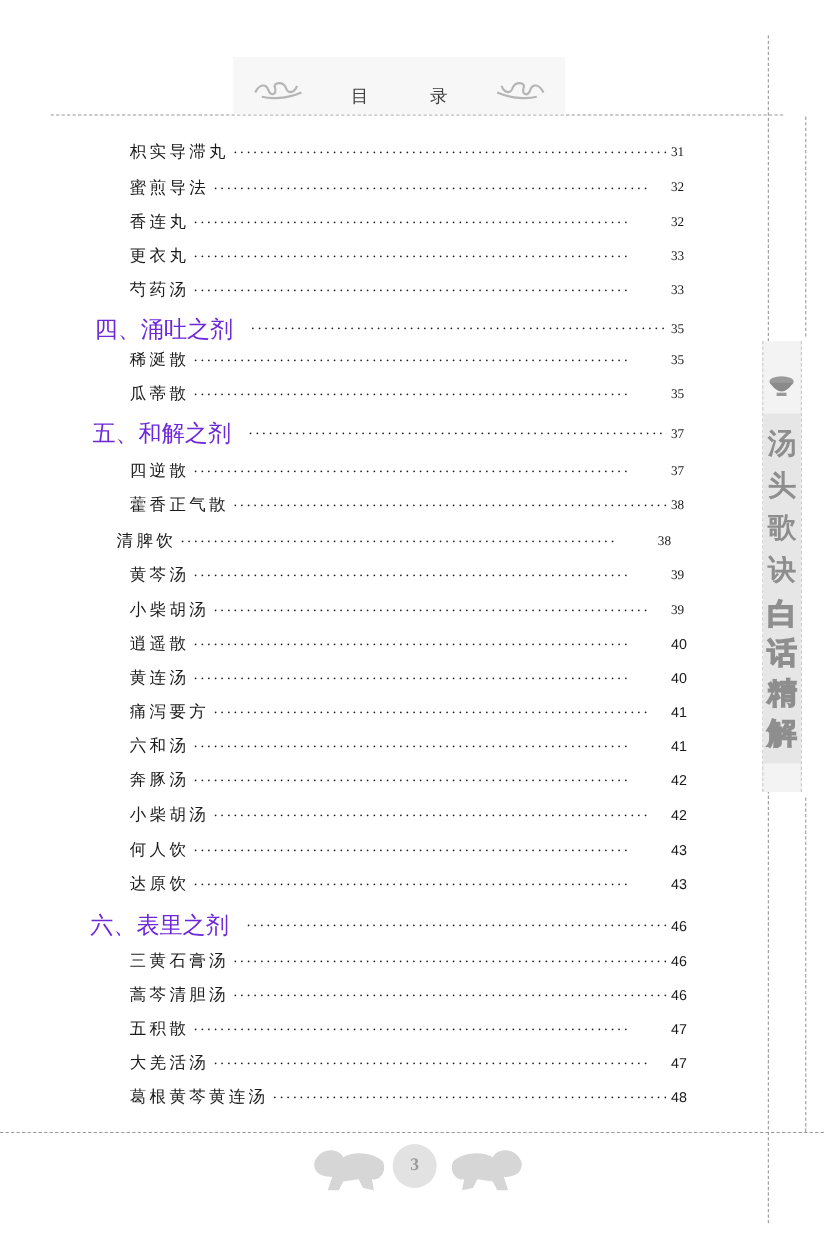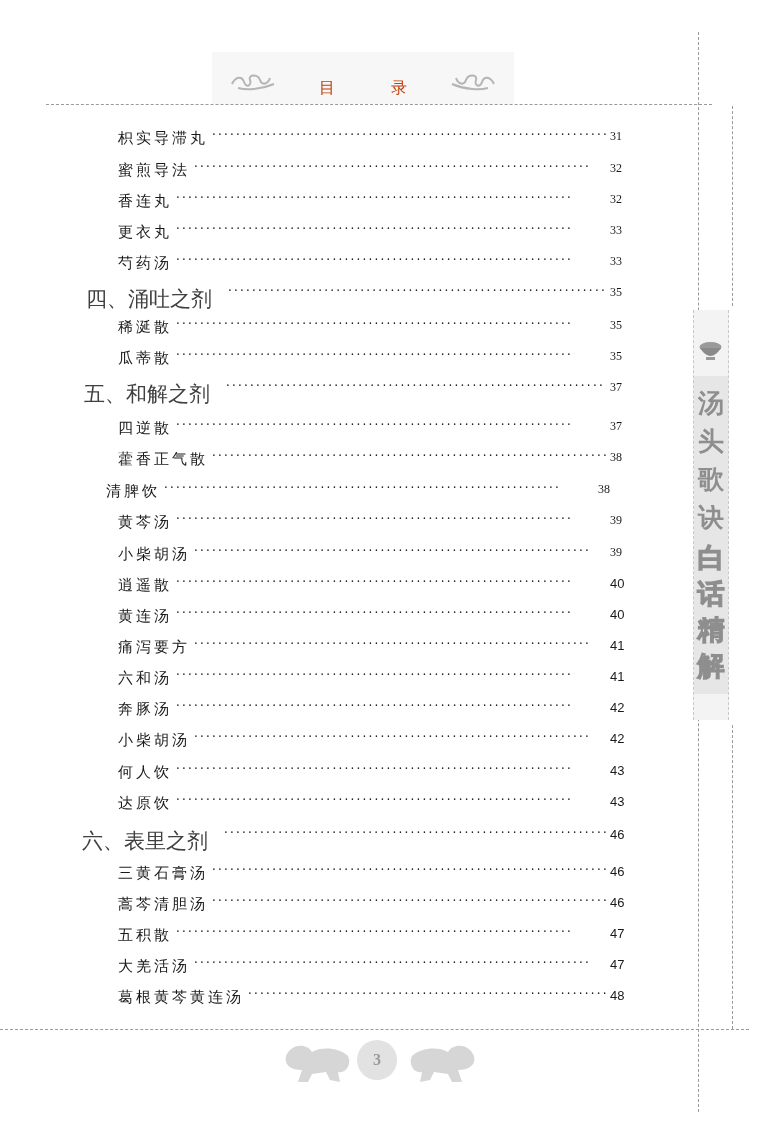--- a/index.html
+++ b/index.html
@@ -9,38 +9,38 @@
       font-family: "DejaVu Serif", "Liberation Serif", serif;
       color: #1a1a1a;
     }
     
     .header-banner {
       position: absolute; left: 212px; top: 52px; width: 302px; height: 52px;
       background: #f7f7f7;
     }
     .header-title {
       position: absolute; left: 0; right: 0; top: 26px; text-align: center;
-      font-size: 16px; color: #c2410c; letter-spacing: 56px; padding-left: 56px;
+      font-size: 16px; color: #404040; letter-spacing: 56px; padding-left: 56px;
       font-family: Liberation Serif, serif;
     }
     .cloud {
       position: absolute; top: 20px; width: 46px; height: 20px;
     }
     .cloud.left { left: 18px; }
     .cloud.right { right: 18px; }
     
     .hline { position: absolute; height: 0; border-top: 1px dashed #9a9a9a; }
     .vline { position: absolute; width: 0; border-left: 1px dashed #9a9a9a; }
     .toc-entry {
-      position: absolute; display: flex; align-items: flex-start; white-space: nowrap;
+      position: absolute; display: flex; align-items: center; white-space: nowrap;
     }
     .entry-title { font-size: 15px; letter-spacing: 3px; color: #1a1a1a; }
     .section-title {
       font-family: "DejaVu Sans", "Liberation Sans", sans-serif;
-      font-size: 21px; letter-spacing: 0px; color: #404040;
+      font-size: 21px; letter-spacing: 0px; color: #6d28d9;
     }
     .leader {
       flex: 1; overflow: hidden; white-space: nowrap; color: #1a1a1a;
       font-size: 12px; letter-spacing: 2.2px; margin: 0 4px; line-height: 1;
     }
     .page-num {
       font-family: "Liberation Serif", "DejaVu Serif", serif;
       font-size: 12px; width: 24px; text-align: left; color: #1a1a1a;
     }
     .page-num.sans { font-family: "Liberation Sans", "DejaVu Sans", sans-serif; font-size: 13px; }

